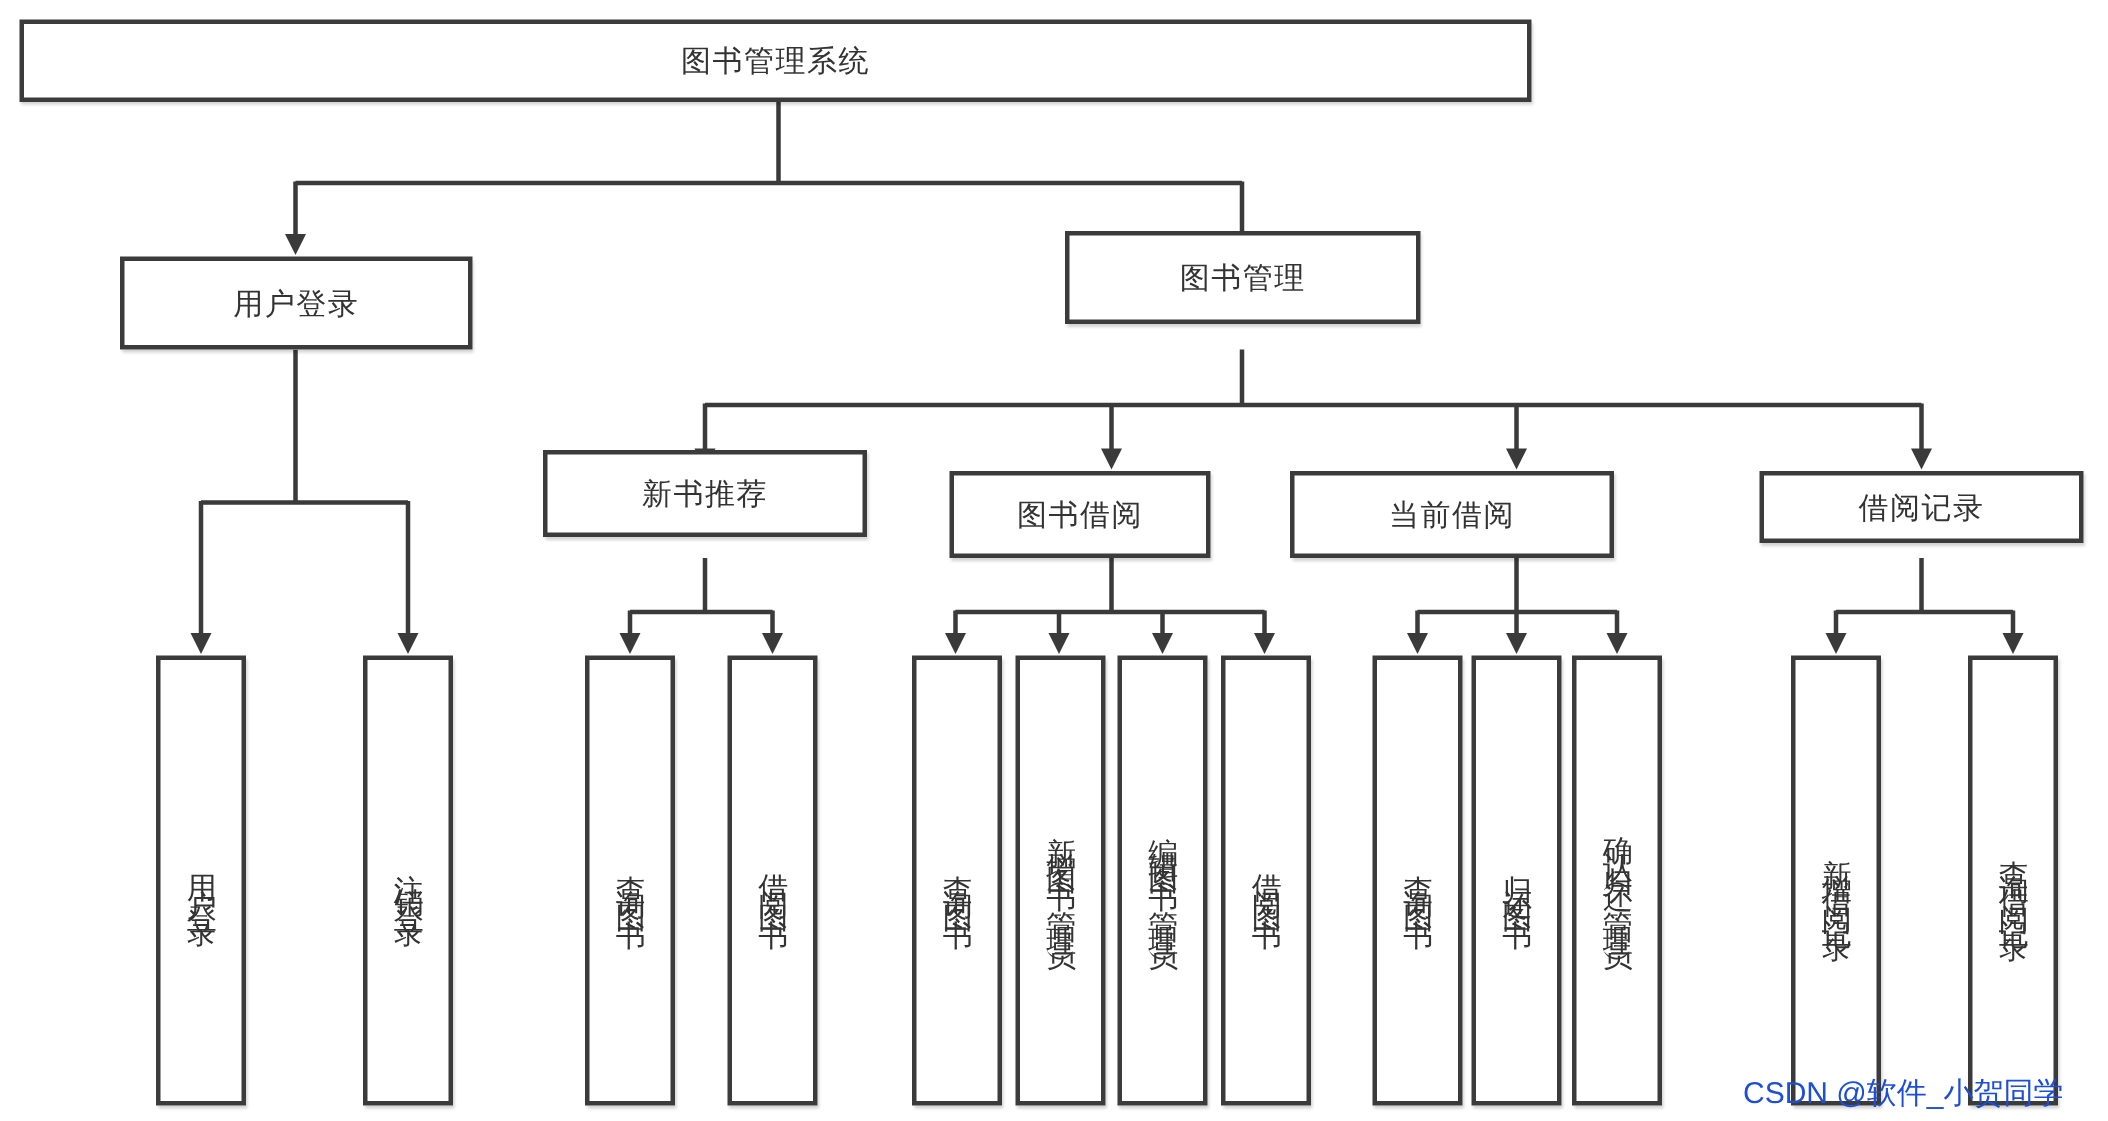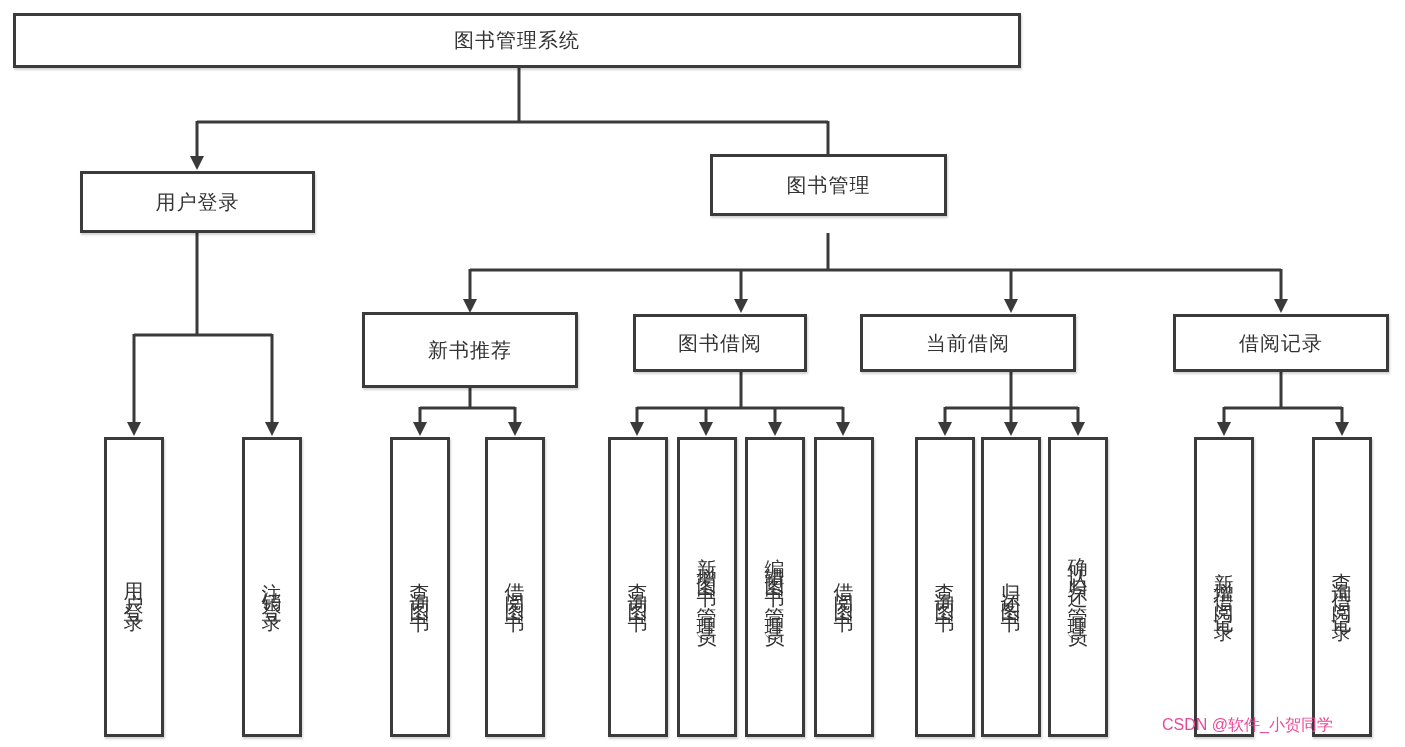--- a/index.html
+++ b/index.html
@@ -43,44 +43,44 @@
     text-orientation: mixed;
     font-size: 20px;
     letter-spacing: 10px;
     line-height: 1;
     white-space: nowrap;
   }
   
   #n-root      { left: 13px;   top: 13px;  width: 1008px; height: 55px; }
   #n-userlogin { left: 80px;   top: 171px; width: 235px;  height: 62px; }
   #n-bookmgmt  { left: 710px;  top: 154px; width: 237px;  height: 62px; }
-  #n-newrec    { left: 362px;  top: 312px; width: 216px;  height: 76px; }
+  #n-newrec    { left: 362px;  top: 300px; width: 216px;  height: 58px; }
   #n-borrow    { left: 633px;  top: 314px; width: 174px;  height: 58px; }
   #n-current   { left: 860px;  top: 314px; width: 216px;  height: 58px; }
-  #n-records   { left: 1173px; top: 314px; width: 216px;  height: 58px; }
+  #n-records   { left: 1173px; top: 314px; width: 216px;  height: 48px; }
   .leaf        { top: 437px;   width: 60px; height: 300px; }
   #l-a1 { left: 104px;  }
   #l-a2 { left: 242px;  }
   #l-b1 { left: 390px;  }
   #l-b2 { left: 485px;  }
   #l-c1 { left: 608px;  }
   #l-c2 { left: 677px;  }
   #l-c3 { left: 745px;  }
   #l-c4 { left: 814px;  }
   #l-d1 { left: 915px;  }
   #l-d2 { left: 981px;  }
   #l-d3 { left: 1048px; }
   #l-e1 { left: 1194px; }
   #l-e2 { left: 1312px; }
   .watermark {
     position: absolute;
     left: 1162px;
     top: 715px;
-    font-size: 16px;
-    color: #ec4899;
+    font-size: 20px;
+    color: #1d4ed8;
     white-space: nowrap;
     z-index: 5;
   }
   svg path { stroke: #3a3a3a; stroke-width: 3; fill: none; }
   svg polygon { fill: #3a3a3a; stroke: none; }
 </style>
 </head>
 <body>
 
 <div class="canvas">

